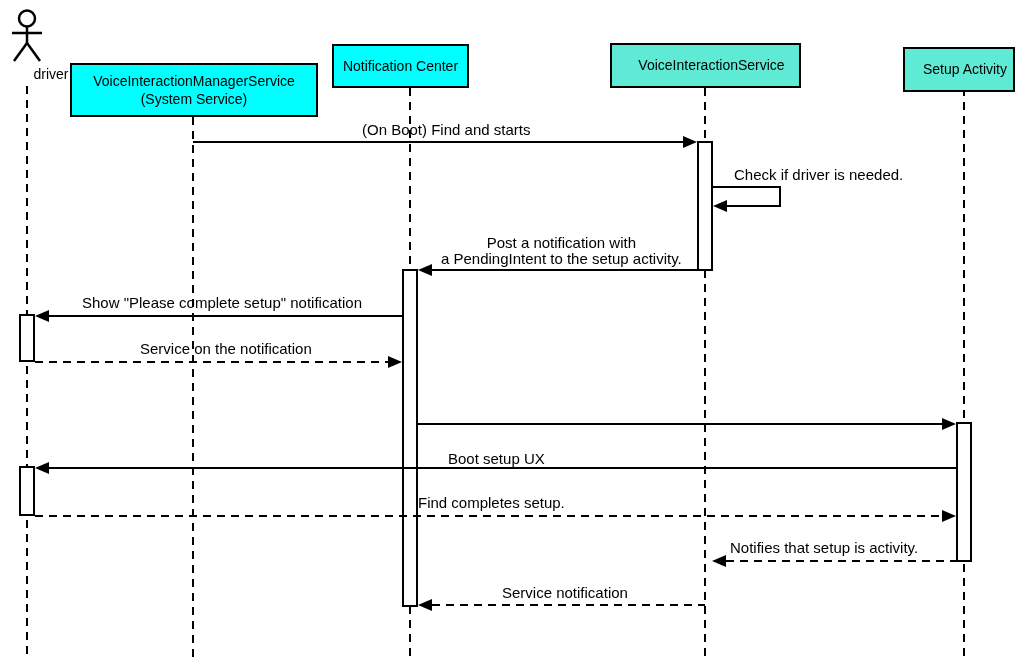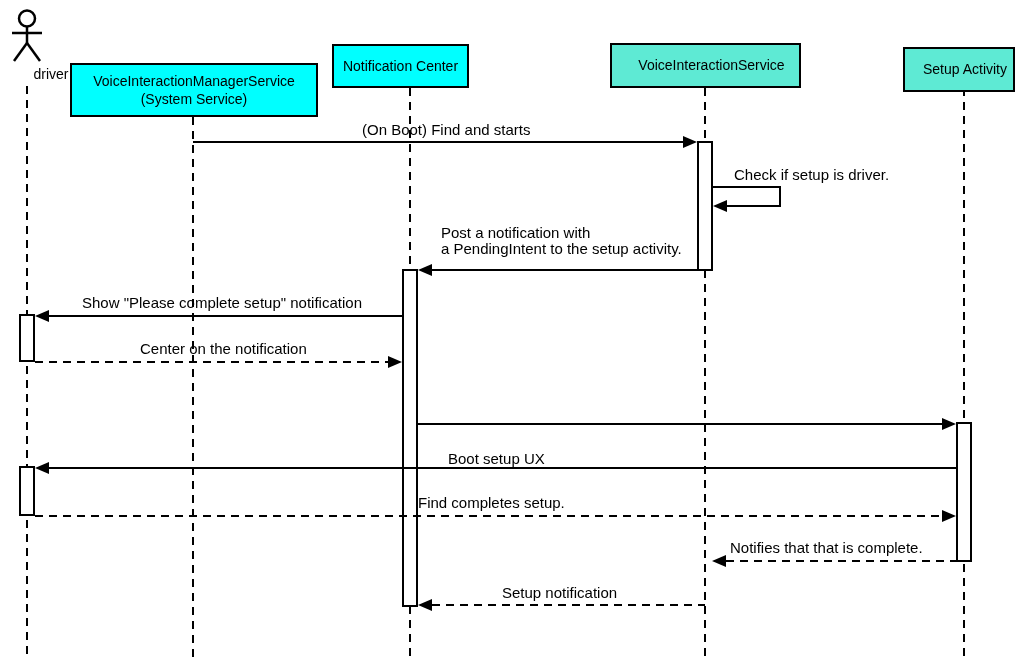--- a/index.html
+++ b/index.html
@@ -63,51 +63,51 @@
   <div class="activation" style="left:697px;top:141px;height:130px;"></div>
   <div class="activation" style="left:402px;top:269px;height:338px;"></div>
   <div class="activation" style="left:19px;top:314px;height:48px;"></div>
   <div class="activation" style="left:956px;top:422px;height:140px;"></div>
   <div class="activation" style="left:19px;top:466px;height:50px;"></div>
 
   <div class="mlabel" style="left:362px;top:122px;">(On Boot) Find and starts</div>
   <div class="mline" style="left:193px;top:141px;width:491px;"></div>
   <div class="arr-r" style="left:683px;top:136px;"></div>
 
-  <div class="mlabel" style="left:734px;top:167px;">Check if setup is driver.</div>
+  <div class="mlabel" style="left:734px;top:167px;">Check if driver is needed.</div>
   <div class="mline" style="left:713px;top:186px;width:68px;"></div>
   <div class="vseg" style="left:779px;top:186px;height:21px;"></div>
   <div class="mline" style="left:727px;top:205px;width:54px;"></div>
   <div class="arr-l" style="left:713px;top:200px;"></div>
 
-  <div class="mlabel" style="left:441px;top:225px;">Post a notification with
+  <div class="mlabel" style="left:441px;top:235px;text-align:center;">Post a notification with
 a PendingIntent to the setup activity.</div>
   <div class="mline" style="left:432px;top:269px;width:265px;"></div>
   <div class="arr-l" style="left:418px;top:264px;"></div>
 
   <div class="mlabel" style="left:82px;top:295px;">Show "Please complete setup" notification</div>
   <div class="mline" style="left:49px;top:315px;width:354px;"></div>
   <div class="arr-l" style="left:35px;top:310px;"></div>
 
-  <div class="mlabel" style="left:140px;top:341px;">Center on the notification</div>
+  <div class="mlabel" style="left:140px;top:341px;">Service on the notification</div>
   <div class="mline dashed" style="left:35px;top:361px;width:354px;"></div>
   <div class="arr-r" style="left:388px;top:356px;"></div>
 
   <div class="mline" style="left:418px;top:423px;width:524px;"></div>
   <div class="arr-r" style="left:942px;top:418px;"></div>
 
   <div class="mlabel" style="left:448px;top:451px;">Boot setup UX</div>
   <div class="mline" style="left:49px;top:467px;width:907px;"></div>
   <div class="arr-l" style="left:35px;top:462px;"></div>
 
   <div class="mlabel" style="left:418px;top:495px;">Find completes setup.</div>
   <div class="mline dashed" style="left:35px;top:515px;width:907px;"></div>
   <div class="arr-r" style="left:942px;top:510px;"></div>
 
-  <div class="mlabel" style="left:730px;top:540px;">Notifies that that is complete.</div>
+  <div class="mlabel" style="left:730px;top:540px;">Notifies that setup is activity.</div>
   <div class="mline dashed" style="left:726px;top:560px;width:230px;"></div>
   <div class="arr-l" style="left:712px;top:555px;"></div>
 
-  <div class="mlabel" style="left:502px;top:585px;">Setup notification</div>
+  <div class="mlabel" style="left:502px;top:585px;">Service notification</div>
   <div class="mline dashed" style="left:432px;top:604px;width:273px;"></div>
   <div class="arr-l" style="left:418px;top:599px;"></div>
 
 </div>
 
 </body></html>

